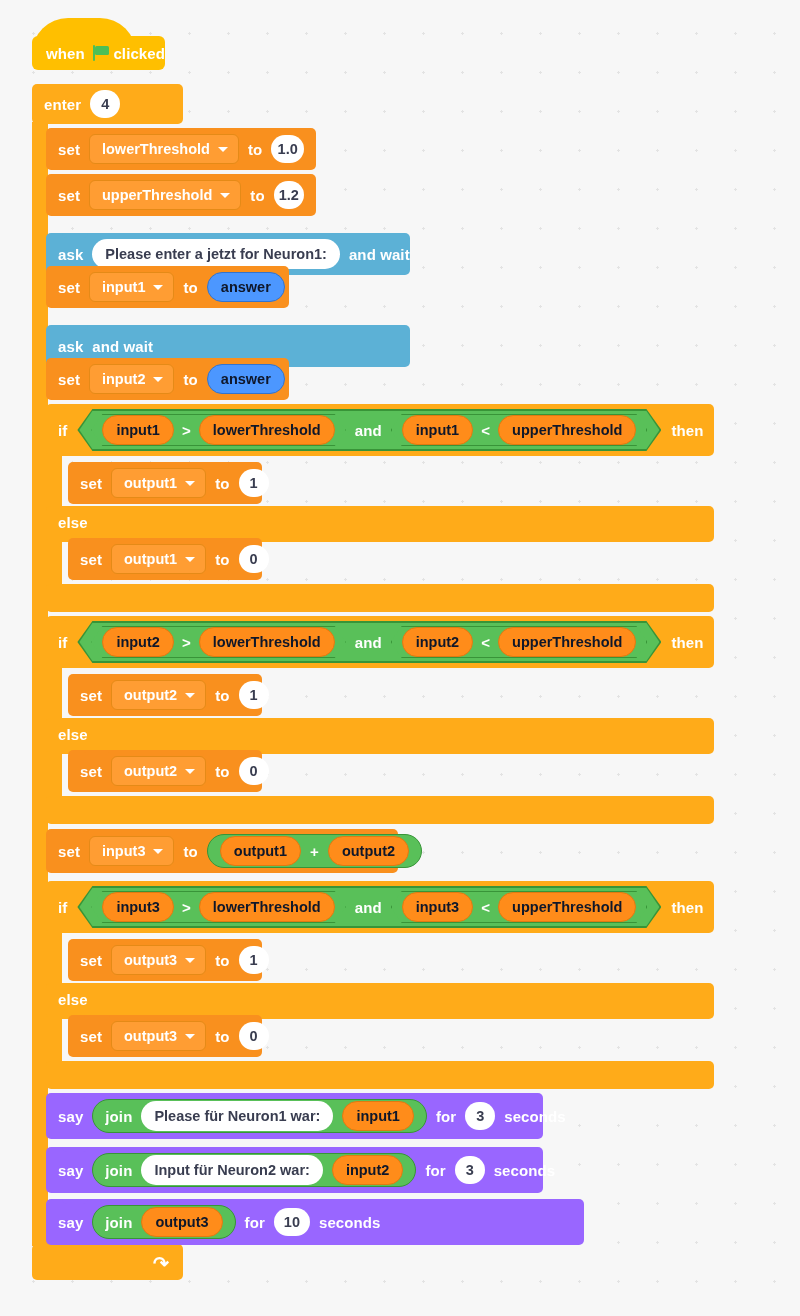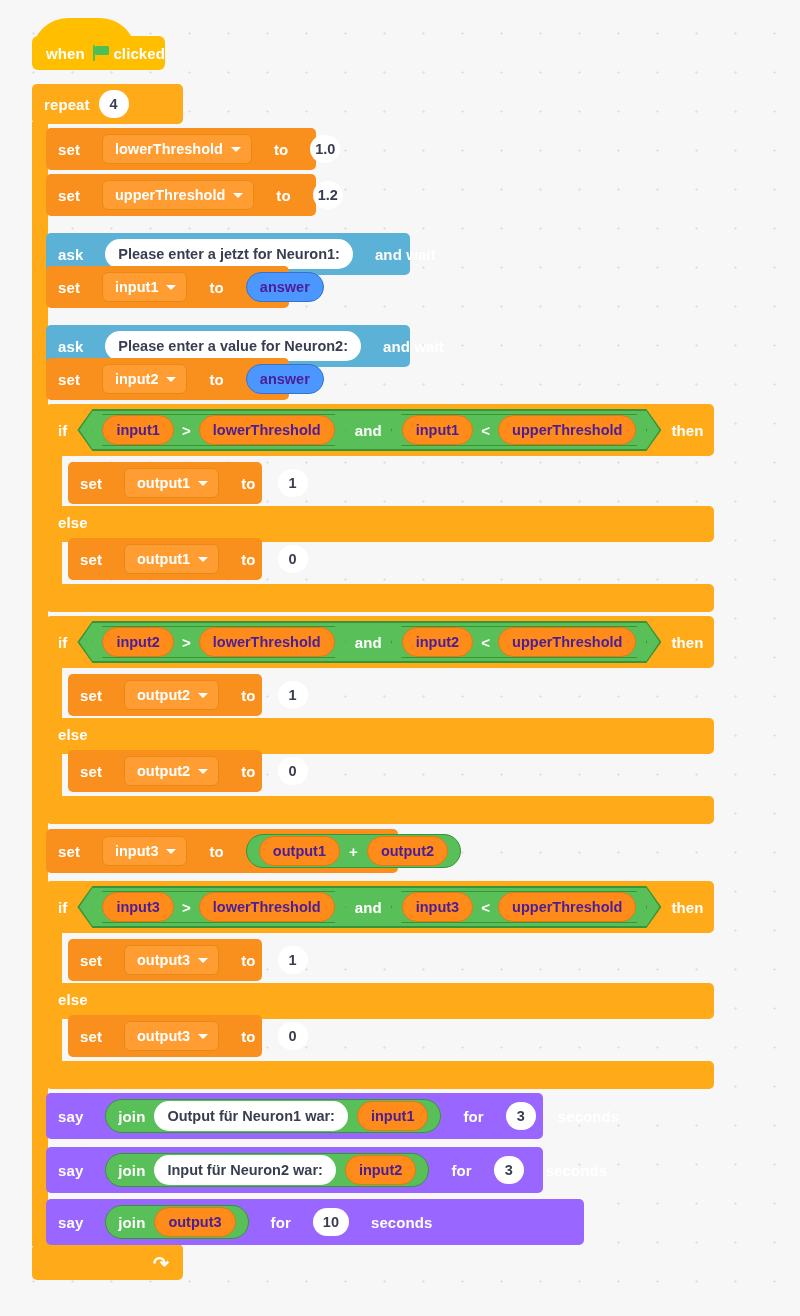--- a/index.html
+++ b/index.html
@@ -30,21 +30,21 @@
     line-height: 1;
   }
 
   
   .reporter {
     display: inline-flex; align-items: center; justify-content: center;
     height: 30px; padding: 0 13px;
     border-radius: 16px;
     background: #ff8c1a;
     border: 1px solid #e07a11;
-    color: #4c1d95; font-size: 14.5px; font-weight: bold;
+    color: #0f172a; font-size: 14.5px; font-weight: bold;
     white-space: nowrap;
   }
   .reporter.blue { background: #4c97ff; border-color: #3373cc; }
 
   
   .numfield {
     display: inline-flex; align-items: center; justify-content: center;
     min-width: 30px; height: 28px; padding: 0 10px;
     border-radius: 16px;
     background: #ffffff;
@@ -73,21 +73,21 @@
   .caret {
     width: 0; height: 0;
     border-left: 5px solid transparent;
     border-right: 5px solid transparent;
     border-top: 5px solid #ffffff;
   }
 
   
   .block {
     position: absolute;
-    display: flex; align-items: center; gap: 22px;
+    display: flex; align-items: center; gap: 9px;
     padding: 8px 12px;
     border-radius: 5px;
   }
   .b-orange  { background: #f9901e; }
   .b-blue    { background: #5cb1d6; margin-top: 13px; }
   .b-purple  { background: #9966ff; }
   .b-control { background: #ffab19; }
 
   
   .notch {
@@ -179,21 +179,21 @@
         <span class="pole"></span>
           <span class="cloth"></span>
       </span>
       <span class="lbl">clicked</span>
     </div>
   </div>
 
   <div class="cwrap-head b-control" style="left:32px; top:84px; width:151px; height:40px;">
     <div class="notch" style="background:#ffab19;"></div>
     <div class="row-inner">
-      <span class="lbl">repeat</span>
+      <span class="lbl">enter</span>
       <span class="numfield">4</span>
     </div>
   </div>
   <div class="cwrap-spine" style="left:32px; top:122px; height:1124px; background:#ffab19;"></div>
   <div class="cwrap-foot b-control" style="left:32px; top:1244px; width:151px; height:36px;">
     <span class="loop-arrow" style="right:14px; top:8px;">↷</span>
   </div>
 
   <div class="block b-orange" style="left:46px; top:128px; width:270px; height:42px;">
     <div class="notch" style="background:#f9901e;"></div>
@@ -231,21 +231,20 @@
       <span>input1</span>
       <span class="caret"></span>
     </span>
     <span class="lbl">to</span>
     <span class="reporter blue">answer</span>
   </div>
 
   <div class="block b-blue" style="left:46px; top:312px; width:364px; height:42px;">
     <div class="notch" style="background:#5cb1d6;"></div>
     <span class="lbl">ask</span>
-    <span class="txtfield">Please enter a value for Neuron2:</span>
     <span class="lbl">and wait</span>
   </div>
 
   <div class="block b-orange" style="left:46px; top:358px; width:243px; height:42px;">
     <div class="notch" style="background:#f9901e;"></div>
     <span class="lbl">set</span>
     <span class="dropdown">
       <span>input2</span>
       <span class="caret"></span>
     </span>
@@ -413,21 +412,21 @@
     <span class="lbl">to</span>
     <span class="numfield">0</span>
   </div>
   <div class="cwrap-foot b-control" style="left:46px; top:1061px; width:668px; height:28px;"></div>
 
   <div class="block b-purple" style="left:46px; top:1093px; width:497px; height:46px;">
     <div class="notch" style="background:#9966ff;"></div>
     <span class="lbl">say</span>
     <span class="op-oval">
       <span class="lbl">join</span>
-      <span class="txtfield">Output für Neuron1 war:</span>
+      <span class="txtfield">Please für Neuron1 war:</span>
       <span class="reporter">input1</span>
     </span>
     <span class="lbl">for</span>
     <span class="numfield">3</span>
     <span class="lbl">seconds</span>
   </div>
 
   <div class="block b-purple" style="left:46px; top:1147px; width:497px; height:46px;">
     <div class="notch" style="background:#9966ff;"></div>
     <span class="lbl">say</span>

